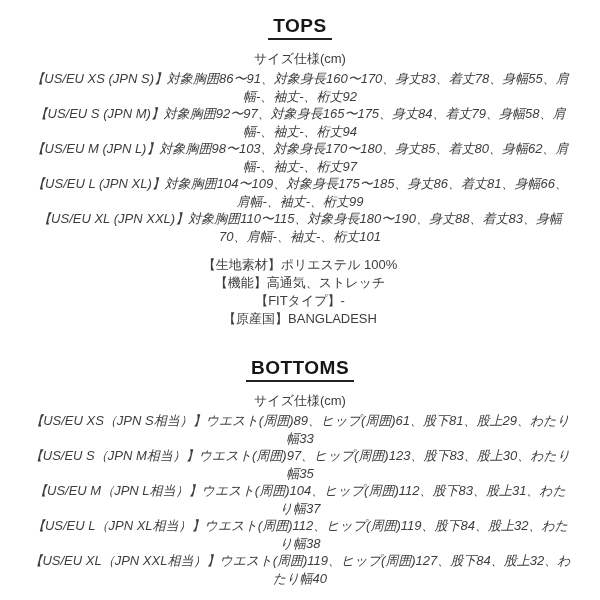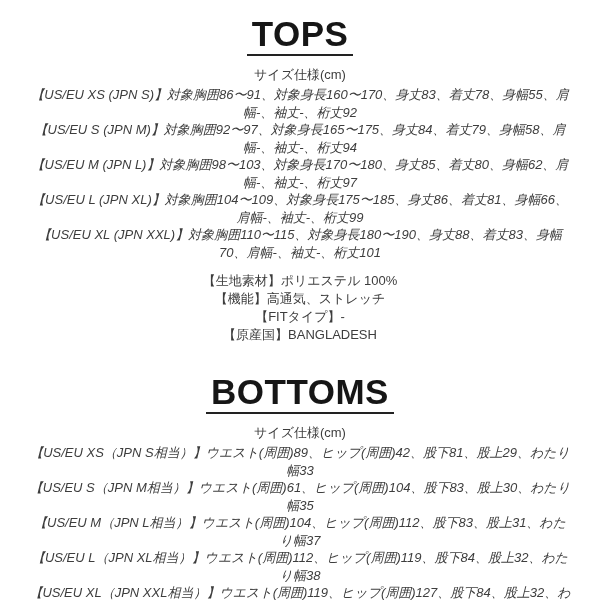--- a/index.html
+++ b/index.html
@@ -27,21 +27,21 @@
   .section-bottoms {
     margin-top: 30px;
   }
   .title-wrap {
     line-height: 1;
   }
   .title {
     display: inline-block;
     margin: 0;
     padding: 0 5px 3px 5px;
-    font-size: 35px;
+    font-size: 19px;
     font-weight: bold;
     letter-spacing: 0.5px;
     color: #161616;
     border-bottom: 2.5px solid #222222;
     line-height: 1;
   }
   .subtitle {
     margin: 10px 0 3px 0;
     font-size: 13px;
     line-height: 17px;
@@ -88,21 +88,21 @@
       <p class="detail-line">【原産国】BANGLADESH</p>
     </div>
   </section>
 
   <section class="section section-bottoms">
     <div class="title-wrap">
       <h1 class="title">BOTTOMS</h1>
     </div>
     <p class="subtitle">サイズ仕様(cm)</p>
 
-    <p class="size-line">【US/EU XS（JPN S相当）】ウエスト(周囲)89、ヒップ(周囲)42、股下81、股上29、わたり幅33</p>
-    <p class="size-line">【US/EU S（JPN M相当）】ウエスト(周囲)61、ヒップ(周囲)104、股下83、股上30、わたり幅35</p>
+    <p class="size-line">【US/EU XS（JPN S相当）】ウエスト(周囲)89、ヒップ(周囲)61、股下81、股上29、わたり幅33</p>
+    <p class="size-line">【US/EU S（JPN M相当）】ウエスト(周囲)97、ヒップ(周囲)123、股下83、股上30、わたり幅35</p>
     <p class="size-line">【US/EU M（JPN L相当）】ウエスト(周囲)104、ヒップ(周囲)112、股下83、股上31、わたり幅37</p>
     <p class="size-line">【US/EU L（JPN XL相当）】ウエスト(周囲)112、ヒップ(周囲)119、股下84、股上32、わたり幅38</p>
     <p class="size-line">【US/EU XL（JPN XXL相当）】ウエスト(周囲)119、ヒップ(周囲)127、股下84、股上32、わたり幅40</p>
 
   </section>
 
 </div>
 
 </body></html>

